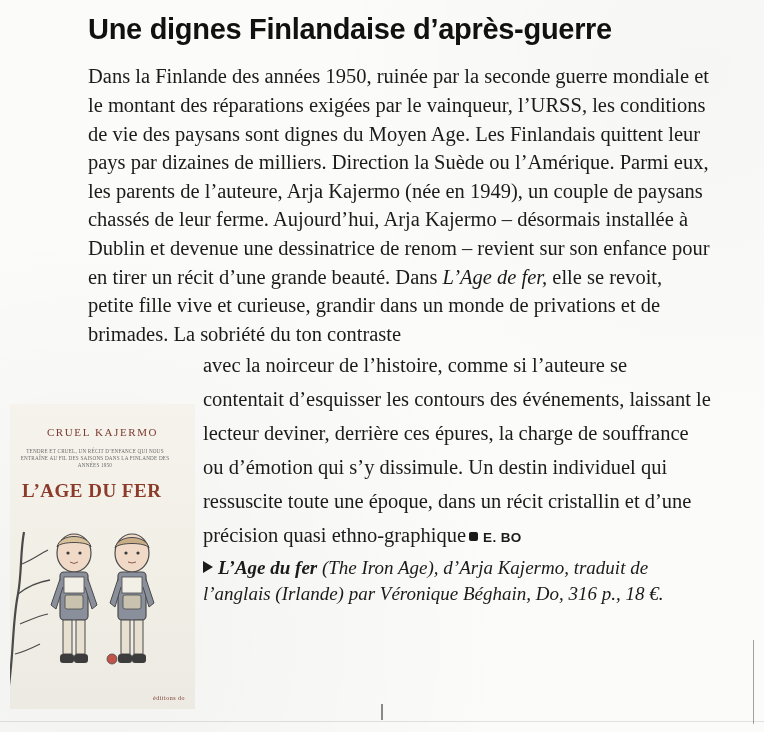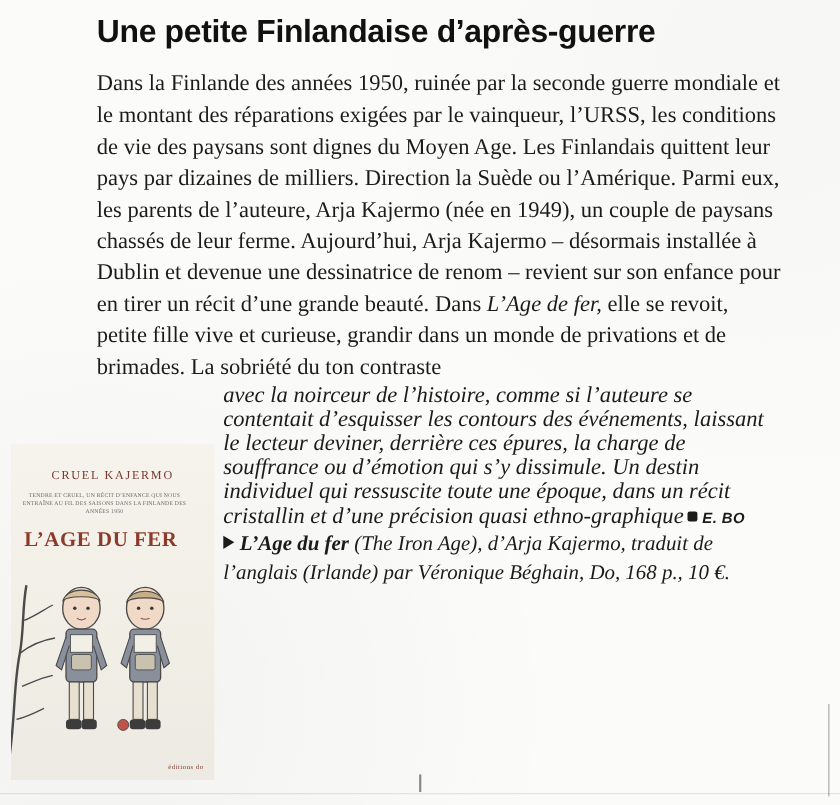--- a/index.html
+++ b/index.html
@@ -65,24 +65,23 @@
   }
 
   .para-top {
     font-size: 20.5px;
     line-height: 28.6px;
     margin: 0;
   }
 
   .para-indented {
     font-size: 20.5px;
-    line-height: 22px;
+    line-height: 34px;
     margin: 0;
     padding-left: 115px;
-    font-style: italic;
   }
 
   em, .italic {
     font-style: italic;
   }
 
   .byline {
     font-family: "Liberation Sans", sans-serif;
     font-weight: bold;
     font-size: 13.5px;
@@ -270,27 +269,27 @@
         <rect x="15" y="89" width="9" height="34" fill="#e7dfcf" stroke="#4a4a4a" stroke-width="1"></rect>
         <rect x="28" y="89" width="9" height="34" fill="#e7dfcf" stroke="#4a4a4a" stroke-width="1"></rect>
         <rect x="12" y="123" width="14" height="9" rx="3" fill="#3c3c3c"></rect>
         <rect x="26" y="123" width="14" height="9" rx="3" fill="#3c3c3c"></rect>
         <circle cx="6" cy="128" r="5" fill="#c0544a" stroke="#4a4a4a" stroke-width="0.8"></circle>
       </svg>
     </div>
   </div>
 
   <div class="article">
-    <h1 class="headline">Une petite Finlandaise d’après-guerre</h1>
+    <h1 class="headline">Une dignes Finlandaise d’après-guerre</h1>
 
     <div class="body-text col-wrap">
       <p class="para-top"><span>Dans la Finlande des années 1950, ruinée par la seconde guerre mondiale et le montant des réparations exigées par le vainqueur, l’URSS, les conditions de vie des paysans sont dignes du Moyen Age. Les Finlandais quittent leur pays par dizaines de milliers. Direction la Suède ou l’Amérique. Parmi eux, les parents de l’auteure, Arja Kajermo (née en 1949), un couple de paysans chassés de leur ferme. Aujourd’hui, Arja Kajermo – désormais installée à Dublin et devenue une dessinatrice de renom – revient sur son enfance pour en tirer un récit d’une grande beauté. Dans </span><em>L’Age de fer,</em><span> elle se revoit, petite fille vive et curieuse, grandir dans un monde de privations et de brimades. La sobriété du ton contraste</span></p>
 
       <p class="para-indented"><span>avec la noirceur de l’histoire, comme si l’auteure se contentait d’esquisser les contours des événements, laissant le lecteur deviner, derrière ces épures, la charge de souffrance ou d’émotion qui s’y dissimule. Un destin individuel qui ressuscite toute une époque, dans un récit cristallin et d’une précision quasi ethno-graphique</span><span class="sq-bullet"></span><span class="byline">E. BO</span></p>
 
-      <p class="credit"><span class="tri-bullet"></span><span class="title">L’Age du fer</span><span> (The Iron Age), d’Arja Kajermo, traduit de l’anglais (Irlande) par Véronique Béghain, Do, 168 p., 10 €.</span></p>
+      <p class="credit"><span class="tri-bullet"></span><span class="title">L’Age du fer</span><span> (The Iron Age), d’Arja Kajermo, traduit de l’anglais (Irlande) par Véronique Béghain, Do, 316 p., 18 €.</span></p>
     </div>
   </div>
 
   <div class="fold-mark"></div>
   <div class="right-edge"></div>
   <div class="bottom-rule"></div>
 </div>
 
 </body></html>

